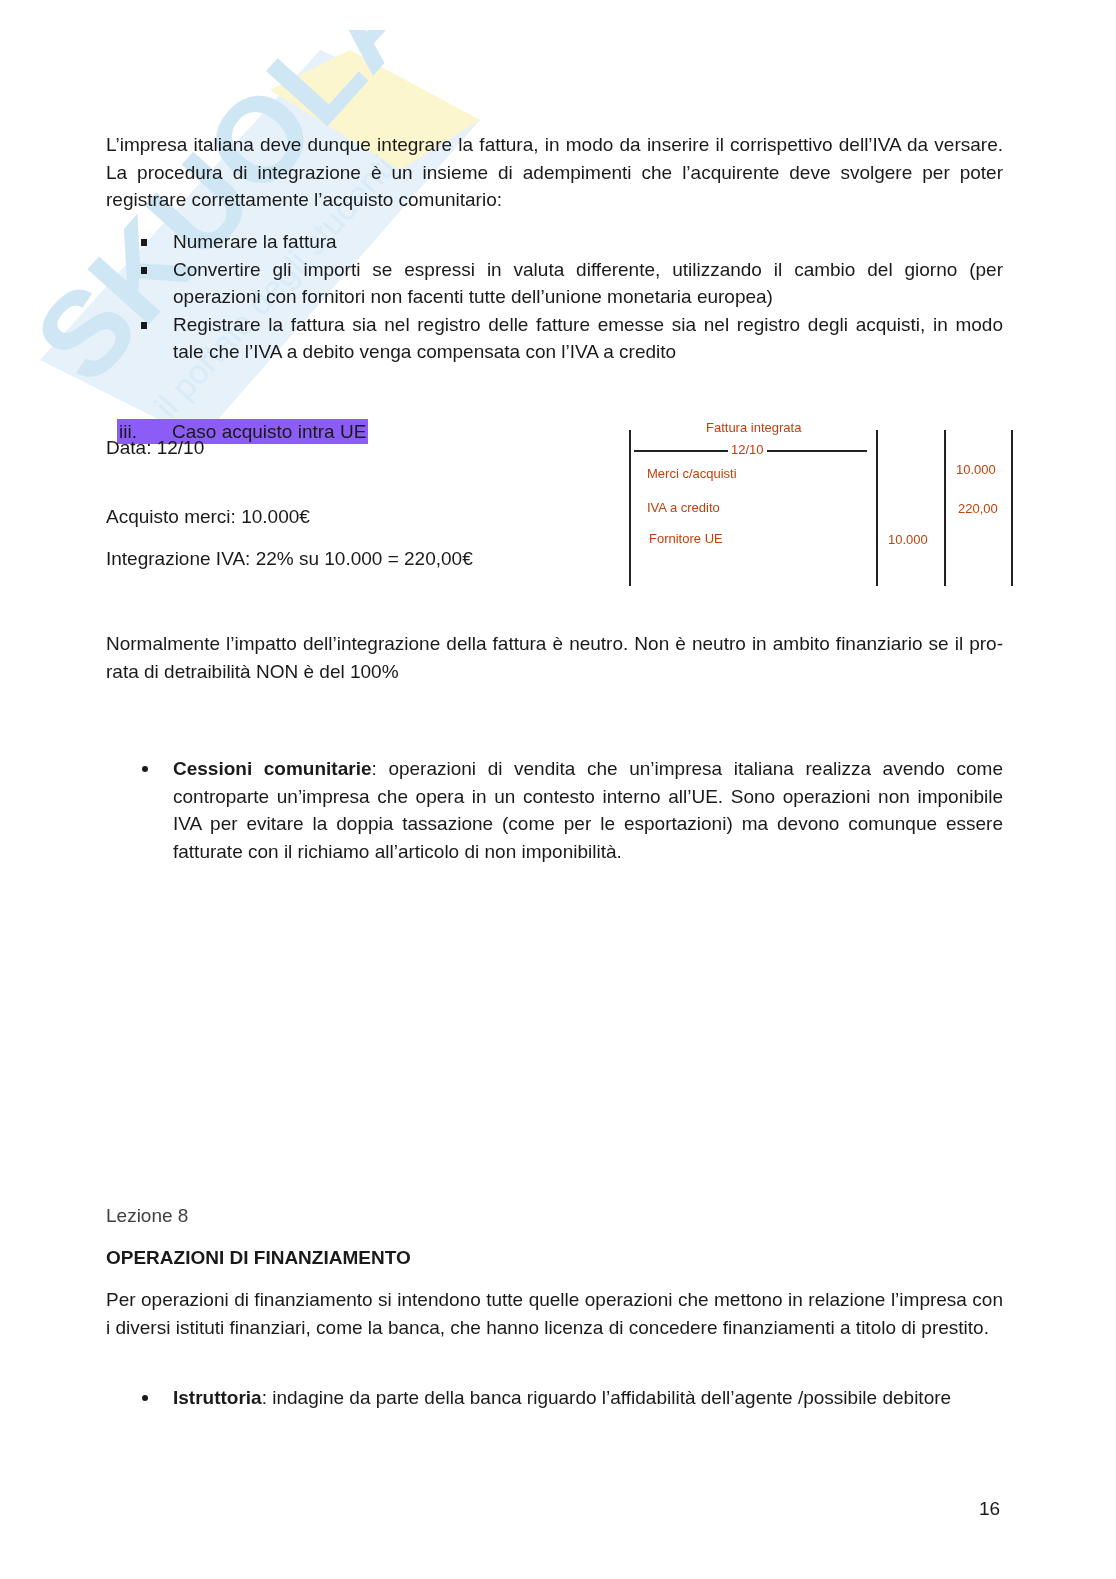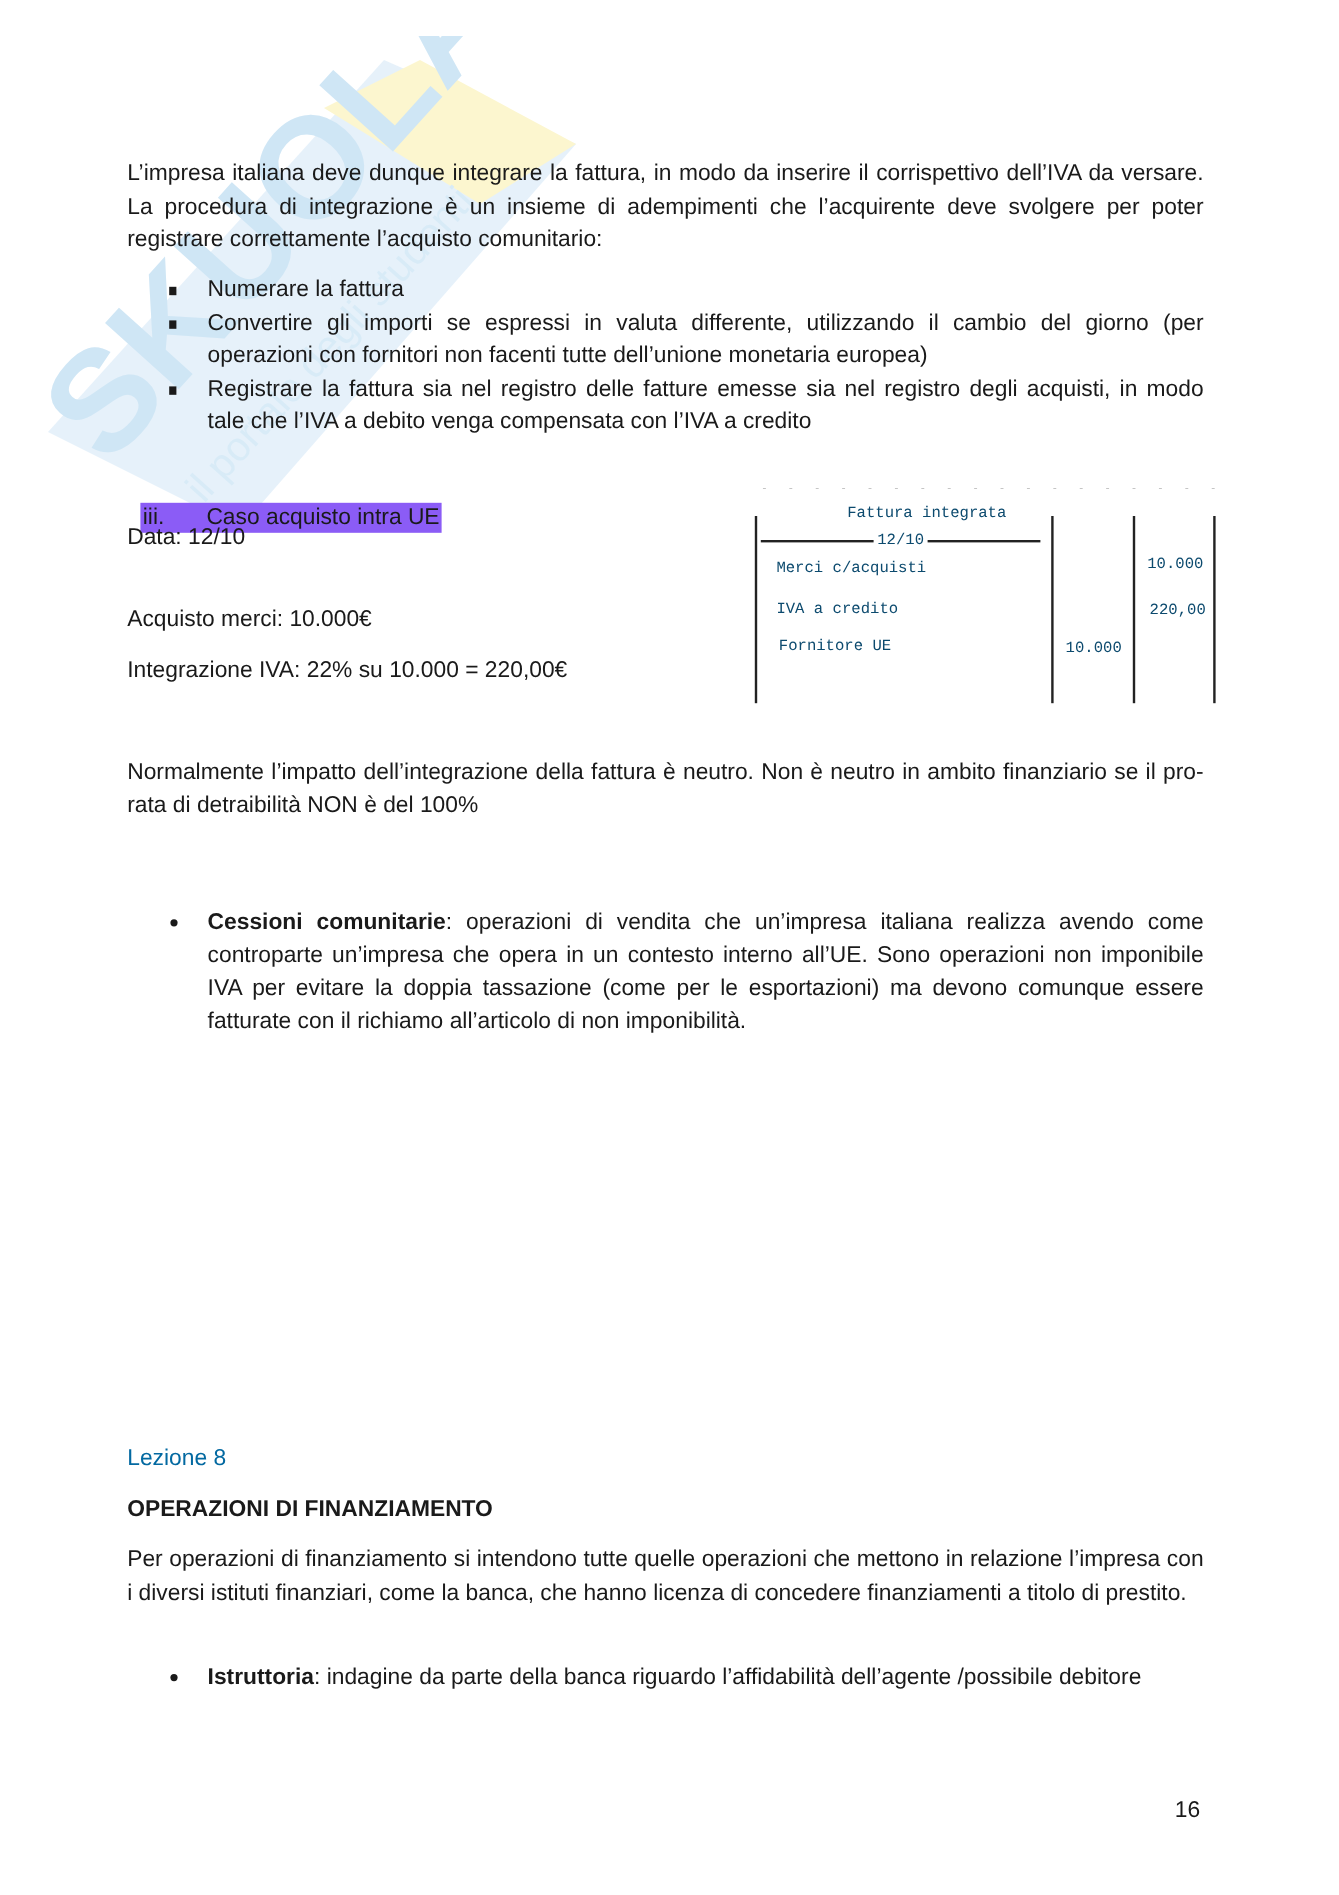--- a/index.html
+++ b/index.html
@@ -9,25 +9,25 @@
   .p { position: absolute; left: 106px; width: 897px; line-height: 27.5px; text-align: justify; margin: 0; }
   .sq-list { position: absolute; left: 106px; width: 897px; margin: 0; padding: 0; list-style: none; }
   .sq-list li { position: relative; padding-left: 67px; line-height: 27.5px; text-align: justify; }
   .sq-list li .bullet { position: absolute; left: 35px; top: 11px; width: 6px; height: 7px; background: #1a1a1a; }
   .heading-iii { position: absolute; left: 117px; top: 419px; background: #8b5cf6; line-height: 25px; padding: 0 2px 0 2px; }
   .heading-iii .num { display: inline-block; width: 53px; }
   .line { position: absolute; left: 106px; line-height: 27px; }
   .dot-bullet { position: absolute; left: 106px; width: 897px; margin: 0; padding: 0; list-style: none; }
   .dot-bullet li { position: relative; padding-left: 67px; line-height: 27.5px; text-align: justify; }
   .dot-bullet li .dot { position: absolute; left: 36px; top: 11px; width: 6px; height: 6px; border-radius: 50%; background: #1a1a1a; }
-  .red { color: #0369a1; }
+  .red { color: #404040; }
   b { font-weight: bold; }
   
   .tacc { position: absolute; left: 620px; top: 400px; width: 400px; height: 190px;
-          font-family: Liberation Mono, monospace; font-size: 13px; color: #0c4a6e; }
+          font-family: Liberation Sans, sans-serif; font-size: 13px; color: #c2410c; }
   .tacc .dots { position: absolute; left: 6px; top: 6px; width: 394px; height: 2px;
                 background-image: radial-gradient(#bdbdbd 1px, transparent 1.2px); background-size: 22px 2px; }
   .tacc .vline { position: absolute; top: 30px; width: 2px; height: 156px; background: #222; }
   .tacc .hline { position: absolute; top: 50px; height: 1.5px; background: #222; }
   .tacc .title { position: absolute; left: 86px; top: 20px; }
   .tacc .date { position: absolute; left: 108px; top: 42px; background: #fff; padding: 0 3px; }
   .tacc .row { position: absolute; }
   .page-num { position: absolute; left: 979px; top: 1478px; font-size: 19px; margin-top: 20px; }
 </style>
 </head>

